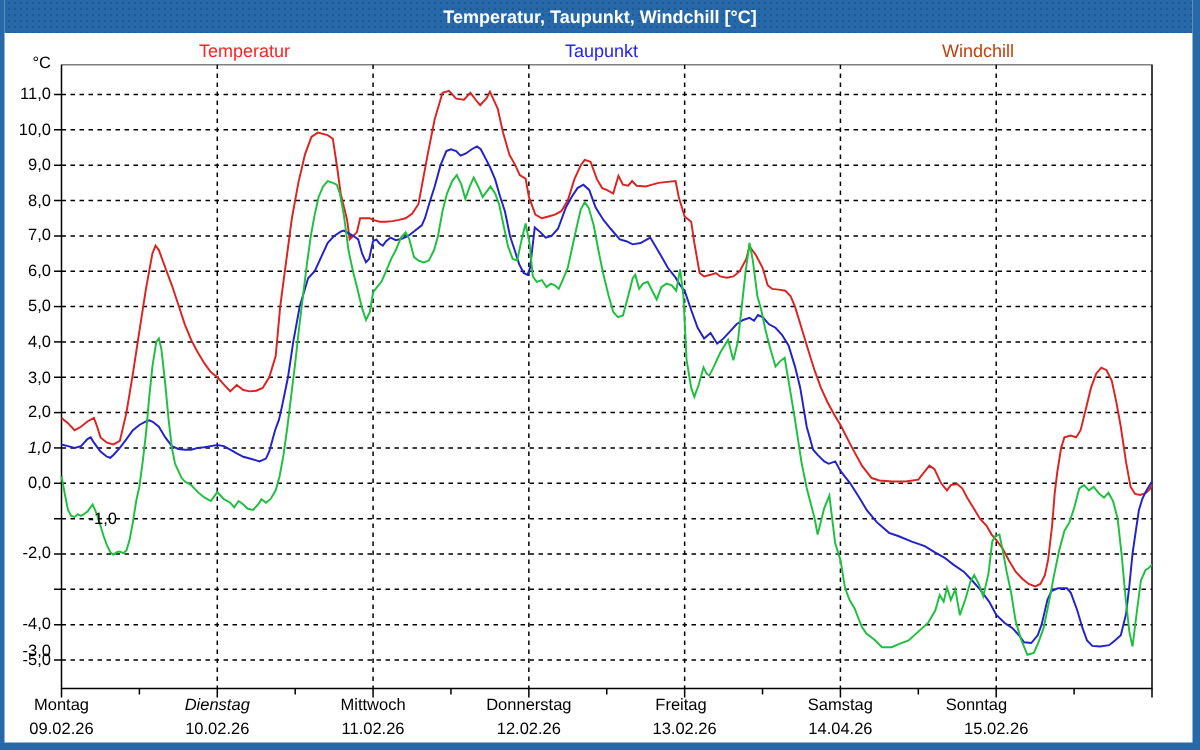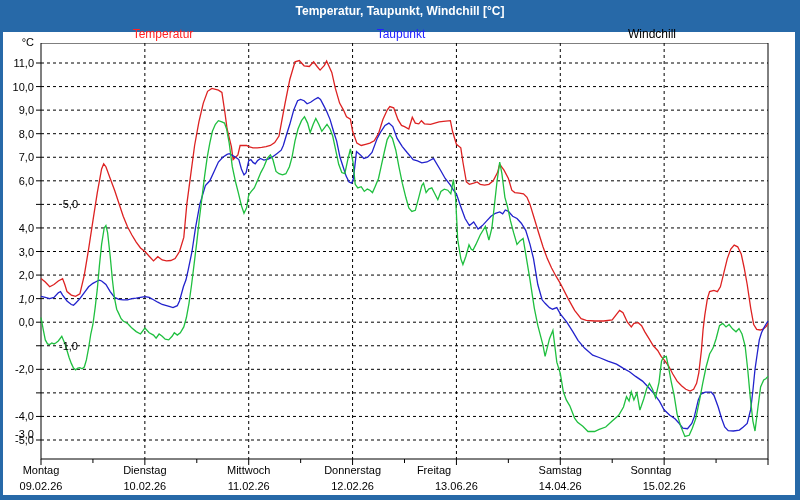--- a/index.html
+++ b/index.html
@@ -3,21 +3,21 @@
 <meta charset="utf-8">
 <style>
   html,body{margin:0;padding:0;background:#ffffff;}
   #window{
     position:relative;width:800px;height:500px;background:#ffffff;
     font-family:"Liberation Sans",sans-serif;overflow:hidden;
     box-sizing:border-box;
     border-left:3px solid #2769a8;border-right:5px solid #2769a8;border-bottom:5px solid #2769a8;
   }
   #titlebar{
-    position:absolute;left:-3px;top:0;width:800px;height:32px;
+    position:absolute;left:-3px;top:0;width:800px;height:22px;
     background-color:#2769a8;
     background-image:radial-gradient(#1e5a92 18%,transparent 19%);
     background-size:4px 4px;
     color:#ffffff;font-size:12px;font-weight:bold;
     text-align:center;line-height:22px;
   }
   .legend-label{
     position:absolute;top:27px;transform:translateX(-50%);
     font-size:12px;white-space:nowrap;
   }
@@ -44,21 +44,21 @@
   <div id="titlebar">
     <span>Temperatur, Taupunkt, Windchill [°C]</span>
   </div>
 
   <span class="legend-label" style="left: 160px; color: rgb(255, 34, 34);">
     <span>Temperatur</span>
   </span>
   <span class="legend-label" style="left: 398px; color: rgb(34, 34, 255);">
     <span>Taupunkt</span>
   </span>
-  <span class="legend-label" style="left: 649px; color: #000000;">
+  <span class="legend-label" style="left: 649px; color: #c2410c;">
     <span>Windchill</span>
   </span>
 
   <div id="unit-label">°C</div>
 
   <svg id="plot-svg" width="745" height="428">
       <rect x="13" y="0" width="727" height="416" fill="#ffffff" stroke="#000" stroke-width="1"></rect>
       <line x1="13" y1="20" x2="740" y2="20" stroke="#000" stroke-width="1" stroke-dasharray="3,3"></line>
       <line x1="8" y1="20" x2="13" y2="20" stroke="#000" stroke-width="1"></line>
       <line x1="13" y1="43.5625" x2="740" y2="43.5625" stroke="#000" stroke-width="1" stroke-dasharray="3,3"></line>
@@ -119,39 +119,39 @@
       <polyline points="13.0,274.5 15.2,286.3 17.3,296.9 19.5,300.9 21.7,301.6 23.8,299.9 26.0,300.9 28.1,299.7 30.3,298.0 33.8,293.3 36.8,300.4 39.0,307.5 41.1,314.5 43.3,320.4 45.5,325.1 47.6,326.8 49.8,325.1 51.9,324.7 54.1,325.8 56.3,324.0 58.4,316.9 60.6,305.1 62.8,291.0 64.9,281.5 67.1,265.1 69.3,246.2 71.4,222.6 73.6,201.4 76.2,184.9 77.9,182.6 79.6,189.7 82.2,213.2 84.4,236.8 86.6,255.6 88.7,266.2 90.9,270.9 93.1,275.7 95.2,278.0 99.5,280.4 101.7,282.7 103.9,285.1 108.2,288.6 112.5,291.0 116.9,285.1 121.2,289.8 125.5,292.1 128.1,295.2 131.1,291.0 134.2,293.3 137.2,296.2 140.7,296.9 144.1,293.3 146.3,289.8 149.3,292.1 152.3,289.8 155.8,283.9 158.4,274.5 161.0,260.3 163.6,241.5 166.2,220.3 168.8,199.1 171.4,175.5 174.0,154.3 176.6,133.1 179.2,114.3 181.8,100.1 184.4,88.3 187.4,81.3 190.4,77.7 193.9,78.9 196.5,80.1 198.6,86.0 201.2,100.1 204.3,123.7 207.3,137.8 210.3,149.6 213.4,162.6 216.0,170.3 218.6,164.9 220.7,151.9 223.3,148.4 226.3,144.9 229.4,137.8 232.8,129.6 235.9,123.7 239.3,115.4 242.4,111.9 244.9,116.6 248.0,128.4 251.0,130.7 254.5,131.9 257.9,130.7 261.4,123.7 264.0,114.3 267.0,97.8 270.0,86.0 273.5,77.7 276.5,73.7 279.6,80.1 282.2,89.5 285.2,81.3 287.8,75.4 290.8,81.3 293.8,88.3 296.4,84.8 299.0,81.3 302.1,86.0 304.7,93.0 307.7,107.2 310.7,121.3 313.8,129.6 316.8,130.7 319.8,116.6 322.4,106.0 325.0,119.0 327.2,141.3 329.8,144.9 333.2,143.7 336.3,148.4 339.3,146.1 341.9,147.2 344.5,149.6 347.1,143.7 350.5,135.5 353.1,123.7 356.2,109.5 359.2,96.6 361.8,91.9 364.4,95.4 367.8,107.2 370.9,123.7 374.3,140.2 377.8,154.3 380.8,164.9 383.9,168.4 387.3,167.3 390.8,154.3 393.8,142.5 395.5,140.2 398.1,149.6 400.7,146.1 403.8,144.9 406.8,150.8 409.8,156.7 412.9,148.4 416.3,146.1 419.8,147.2 422.8,150.8 425.4,136.6 427.6,154.3 429.7,196.7 432.8,215.6 434.9,221.5 437.9,213.2 441.0,201.9 443.1,206.1 444.9,207.3 447.9,201.4 452.2,192.0 457.4,183.5 460.9,197.2 463.9,184.9 466.5,161.4 469.1,137.8 471.7,119.0 473.9,130.7 476.9,154.3 479.5,163.7 482.5,177.9 485.6,189.7 489.0,201.4 492.0,197.9 495.1,195.5 497.7,210.9 502.0,236.8 506.3,265.1 509.8,282.3 515.0,302.3 517.1,313.4 521.5,295.7 524.9,287.4 528.8,319.2 532.3,330.3 535.3,348.7 538.3,356.9 541.8,362.8 546.6,375.1 549.6,379.3 554.8,383.3 560.0,388.5 566.5,388.5 571.2,386.4 577.7,384.0 584.2,378.1 590.7,372.3 595.5,364.0 598.5,353.6 601.1,358.1 603.3,348.7 605.9,356.9 608.9,349.9 611.9,367.1 615.8,355.8 618.8,345.2 621.4,340.4 624.5,346.3 627.5,354.6 631.0,339.3 633.5,318.1 635.3,314.5 638.3,313.4 640.5,324.0 643.1,338.1 646.1,352.2 649.1,371.1 652.6,382.9 656.9,393.5 661.2,392.3 664.3,385.2 667.7,375.8 671.6,356.9 674.7,340.4 678.1,324.0 681.6,311.0 685.0,305.1 688.1,295.7 691.5,282.7 694.6,280.4 698.0,283.9 701.1,281.5 704.5,285.8 708.0,288.8 711.0,285.5 714.0,291.0 717.1,302.8 719.7,326.3 722.3,354.6 724.9,378.1 727.0,388.0 730.0,364.0 732.6,344.0 735.7,336.9 737.8,335.7 740.0,333.4" fill="none" stroke="#1fbf3f" stroke-width="1.3"></polyline>
     </svg>
 
   <div id="axis-labels">
       <div class="y-tick-label" style="top: 57px;">11,0</div>
       <div class="y-tick-label" style="top: 80.5625px;">10,0</div>
       <div class="y-tick-label" style="top: 104.125px;">9,0</div>
       <div class="y-tick-label" style="top: 127.688px;">8,0</div>
       <div class="y-tick-label" style="top: 151.25px;">7,0</div>
       <div class="y-tick-label" style="top: 174.812px;">6,0</div>
-      <div class="y-tick-label" style="top: 198.375px; padding-left: 44px;">5,0</div>
+      <div class="y-tick-label" style="top: 198.375px;">5,0</div>
       <div class="y-tick-label" style="top: 221.938px;">4,0</div>
       <div class="y-tick-label" style="top: 245.5px;">3,0</div>
       <div class="y-tick-label" style="top: 269.062px;">2,0</div>
       <div class="y-tick-label" style="top: 292.625px; font-style: italic;">1,0</div>
       <div class="y-tick-label" style="top: 316.188px;">0,0</div>
       <div class="y-tick-label" style="top: 339.75px; padding-left: 44px;">-1,0</div>
       <div class="y-tick-label" style="top: 363.312px;">-2,0</div>
       <div class="y-tick-label" style="top: 386.875px; margin-top: 41px;">-3,0</div>
       <div class="y-tick-label" style="top: 410.438px;">-4,0</div>
       <div class="y-tick-label" style="top: 434px;">-5,0</div>
       <div class="day-name-label" style="left: -7px;">Montag</div>
       <div class="day-date-label" style="left: -7px;">09.02.26</div>
-      <div class="day-name-label" style="left: 96.8571px;">Dienstag</div>
+      <div class="day-name-label" style="left: 96.8571px; font-style: italic;">Dienstag</div>
       <div class="day-date-label" style="left: 96.8571px;">10.02.26</div>
       <div class="day-name-label" style="left: 200.714px;">Mittwoch</div>
       <div class="day-date-label" style="left: 200.714px;">11.02.26</div>
       <div class="day-name-label" style="left: 304.571px;">Donnerstag</div>
       <div class="day-date-label" style="left: 304.571px;">12.02.26</div>
-      <div class="day-name-label" style="left: 386px;">Freitag</div>
-      <div class="day-date-label" style="left: 408.429px;">13.06.26</div>
+      <div class="day-name-label" style="left: 406px;">Freitag</div>
+      <div class="day-date-label" style="left: 408.429px;">13.02.26</div>
       <div class="day-name-label" style="left: 512.286px;">Samstag</div>
       <div class="day-date-label" style="left: 512.286px;">14.04.26</div>
       <div class="day-name-label" style="left: 603px;">Sonntag</div>
       <div class="day-date-label" style="left: 616.143px;">15.02.26</div>
     </div>
 </div>
 
 </body></html>

